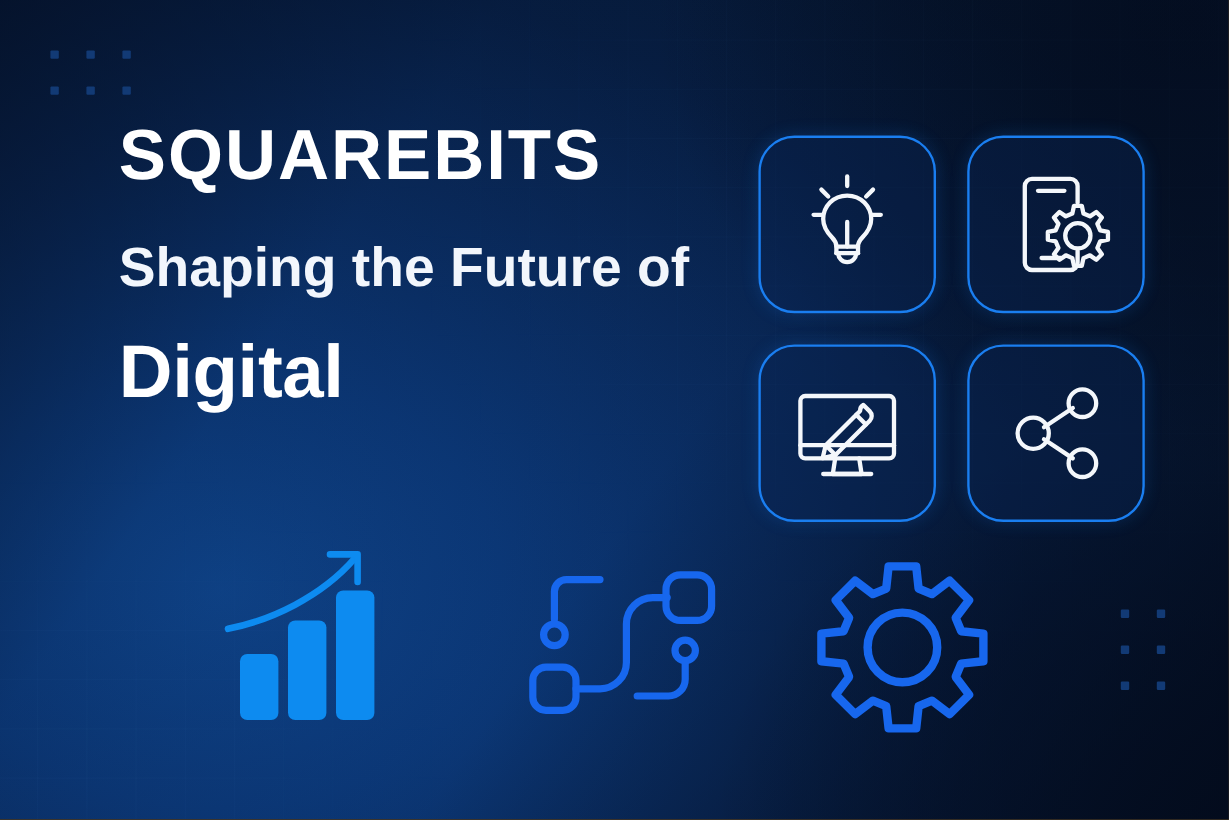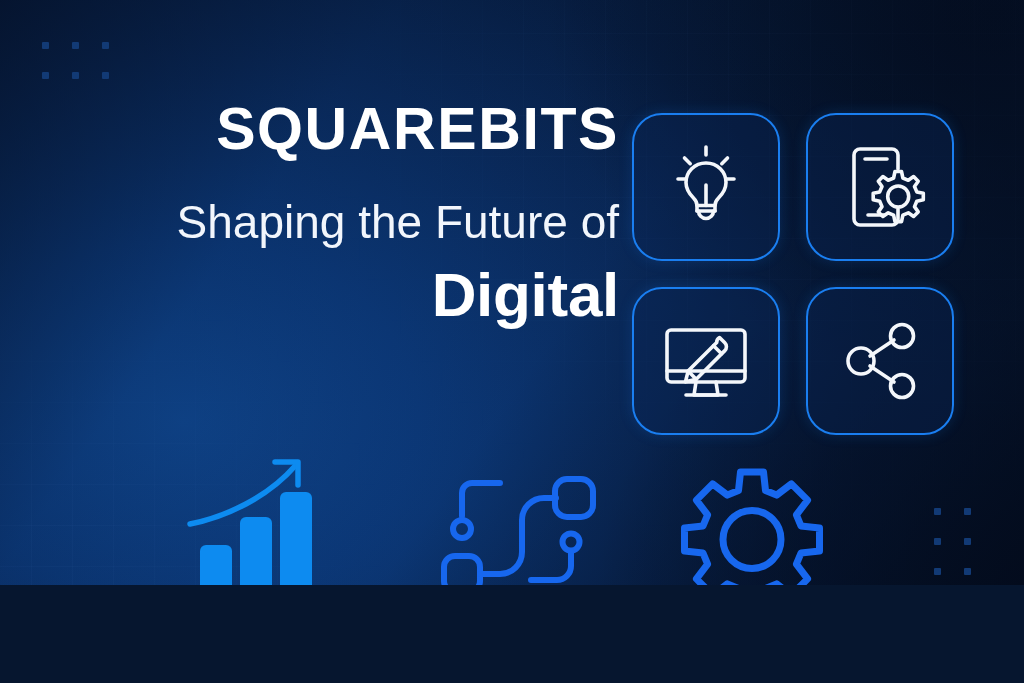--- a/index.html
+++ b/index.html
@@ -8,24 +8,23 @@
     padding: 0;
     background: #06162f;
   }
   body {
     font-family: "Liberation Sans", sans-serif;
   }
 
   #banner {
     position: relative;
     width: 1024px;
-    height: 585px;
+    height: 683px;
     overflow: hidden;
     background: #a16207;
-    text-align: right;
   }
 
   
   .bg-base {
     position: absolute;
     inset: 0;
     background:
       radial-gradient(ellipse 900px 700px at 18% 72%, #104a96 0%, #0c3c80 26%, #0a2c60 52%, #071f45 74%, #061832 100%);
   }
   .bg-vignette {
@@ -90,35 +89,35 @@
     font-size: 59px;
     font-weight: bold;
     letter-spacing: 1.6px;
     line-height: 1.0;
     margin: 0 0 40px 0;
     white-space: nowrap;
   }
   .tagline {
     color: #f2f6fc;
     font-size: 46px;
-    font-weight: 400;
+    font-weight: 700;
     line-height: 1.0;
     letter-spacing: 0px;
-    margin: 0 0 11px 0;
+    margin: 0 0 27px 0;
     white-space: nowrap;
   }
   .headline {
     color: #ffffff;
     font-size: 62px;
     font-weight: bold;
     line-height: 1.26;
     letter-spacing: -0.3px;
     margin: 0;
   }
-  .headline .hl-line { display: block; white-space: nowrap; margin-left: 32px; }
+  .headline .hl-line { display: block; white-space: nowrap; }
 
   
   #icon-cards {
     position: absolute;
     left: 632px;
     top: 113px;
     display: grid;
     grid-template-columns: 148px 148px;
     grid-template-rows: 148px 148px;
     column-gap: 26px;

